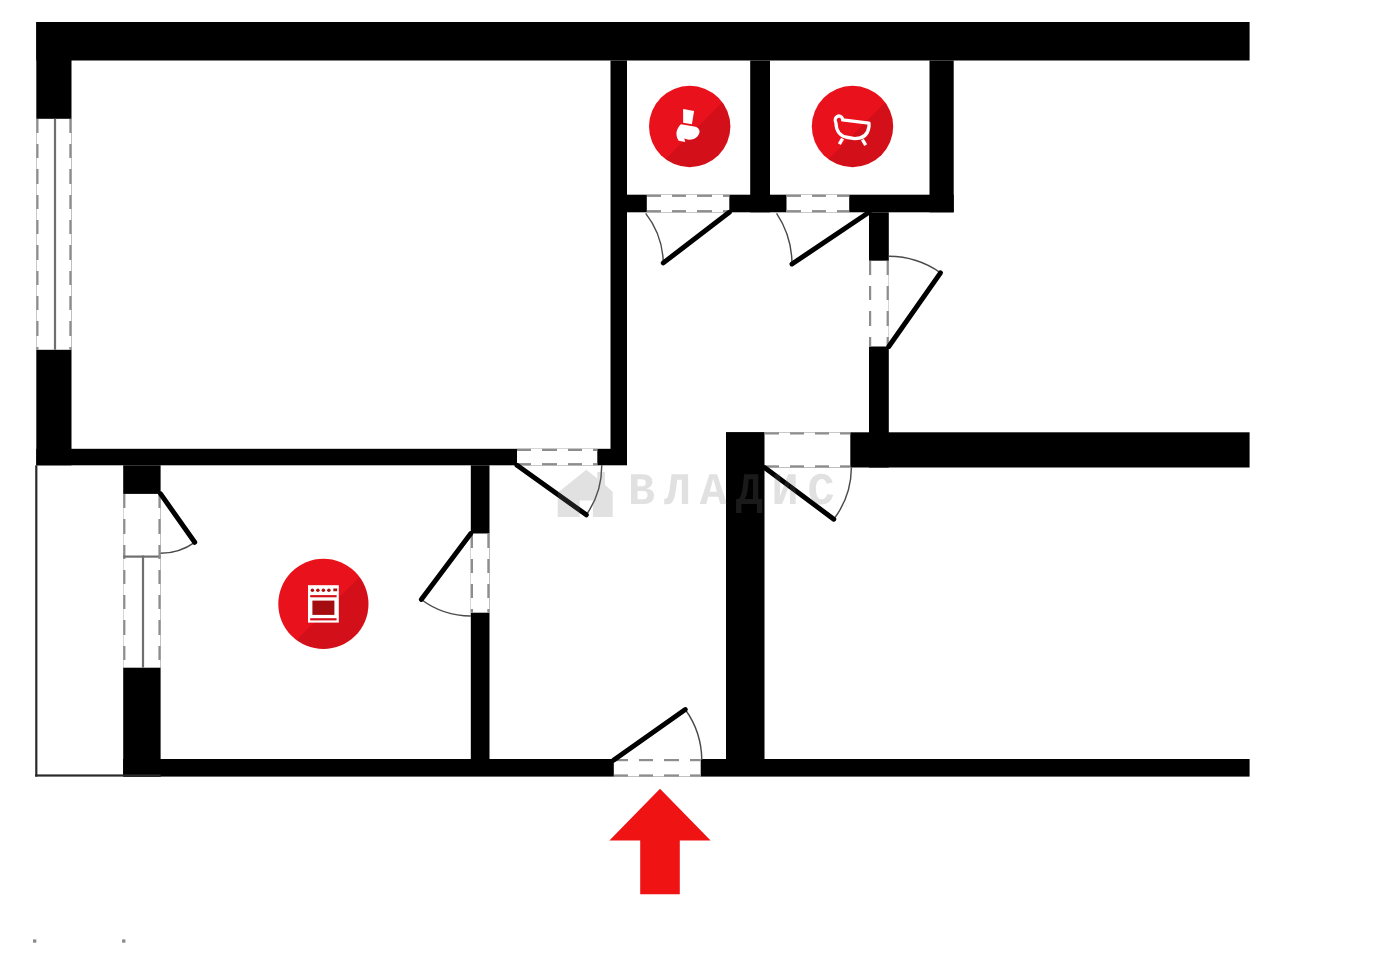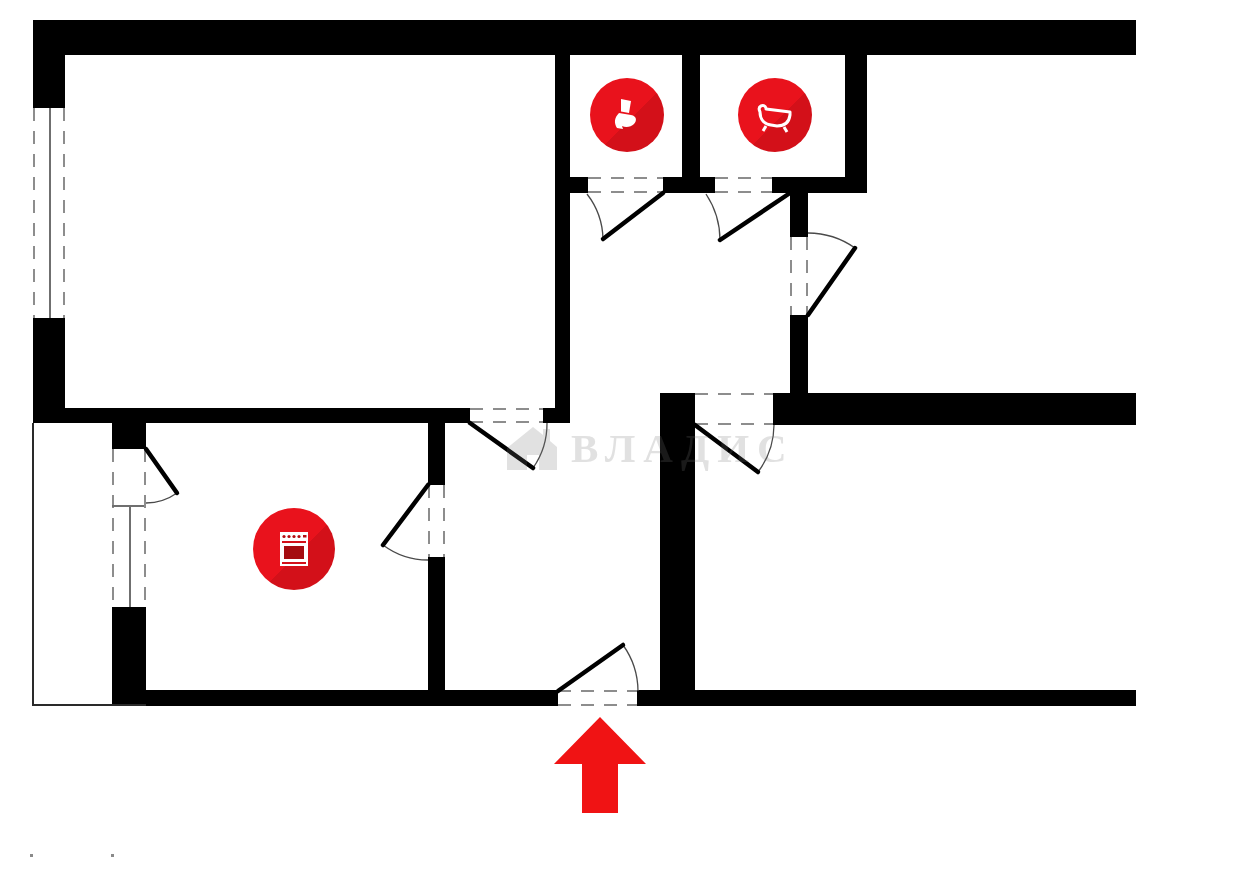--- a/index.html
+++ b/index.html
@@ -1,17 +1,17 @@
 <!DOCTYPE html>
 <html><head>
 <meta charset="utf-8">
 <style>
   html,body{margin:0;padding:0;background:#fff;}
   #plan{position:relative;width:1136px;height:887px;background:#fff;overflow:hidden;
-        font-family:Liberation Serif, serif;}
+        font-family:Liberation Mono, monospace;}
   .wall{position:absolute;background:var(--wall,#000);}
   .thinline{position:absolute;background:#2a2a2a;}
   
   .open{position:absolute;background:#fff;}
   .open-h::before,.open-h::after{content:"";position:absolute;left:0;right:0;height:2px;
       background:repeating-linear-gradient(90deg,#8d8d8d 0 13px,transparent 13px 23px);}
   .open-h::before{top:0;} .open-h::after{bottom:0;}
   .open-v::before,.open-v::after{content:"";position:absolute;top:0;bottom:0;width:2px;
       background:repeating-linear-gradient(180deg,#8d8d8d 0 13px,transparent 13px 23px);}
   .open-v::before{left:0;} .open-v::after{right:0;}

